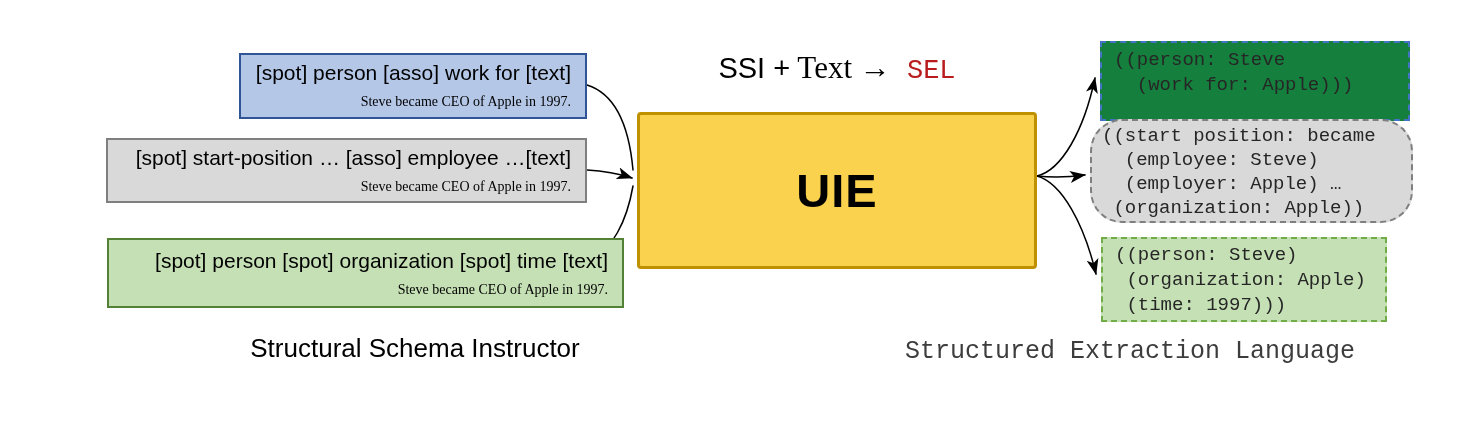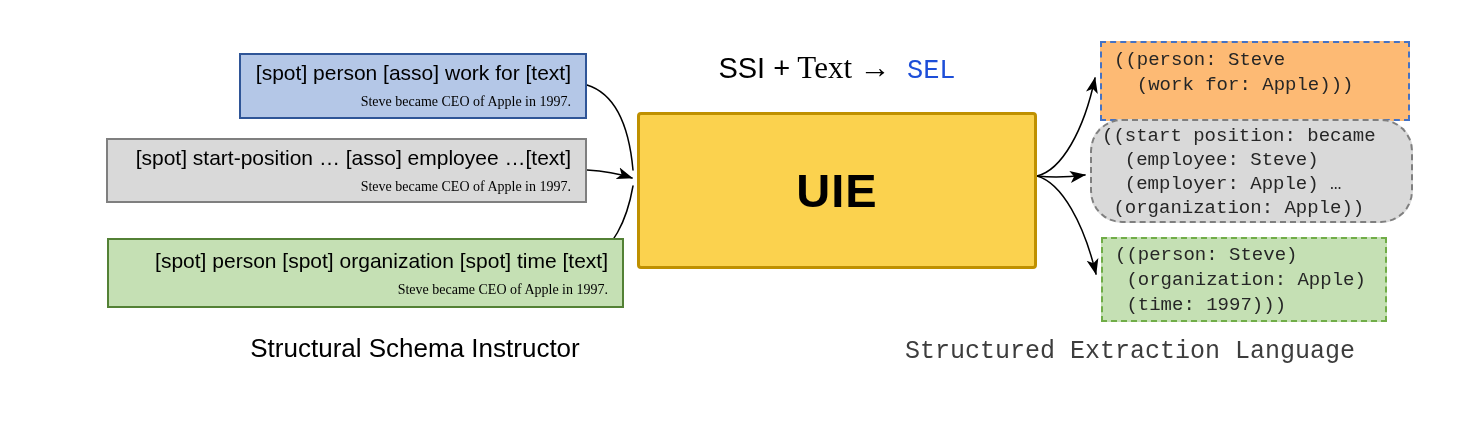--- a/index.html
+++ b/index.html
@@ -53,34 +53,34 @@
     letter-spacing: 1px;
   }
 
   
   .formula {
     left: 637px; top: 50px; width: 400px; height: 38px;
     text-align: center; white-space: nowrap; color: #000;
   }
   .formula .f-sans  { font-family: "Liberation Sans", "DejaVu Sans", sans-serif; font-size: 29px; }
   .formula .f-serif { font-family: "Liberation Serif", "DejaVu Serif", serif; font-size: 31px; }
-  .formula .f-mono  { font-family: "Liberation Mono", "DejaVu Sans Mono", monospace; font-size: 27px; color: #1d4ed8; }
+  .formula .f-mono  { font-family: "Liberation Mono", "DejaVu Sans Mono", monospace; font-size: 27px; color: #b91c1c; }
 
   
   .sel-box {
     border: 2px dashed;
     text-align: left;
     color: #262626;
   }
   .sel-box .sel-line {
     font-family: "Liberation Mono", "DejaVu Sans Mono", monospace;
     font-size: 19px;
     white-space: pre;
   }
-  .sel-blue  { left: 1100px; top: 41px;  width: 310px; height: 80px;  background: #fdba74; border-color: #4472c4; padding: 5px 0 16px 12px; }
+  .sel-blue  { left: 1100px; top: 41px;  width: 310px; height: 80px;  background: #15803d; border-color: #4472c4; padding: 5px 0 16px 12px; }
   .sel-blue  .sel-line  { line-height: 25px; }
   .sel-gray  { left: 1090px; top: 119px; width: 323px; height: 104px; background: #d9d9d9; border-color: #7f7f7f; padding: 3px 0 0 10px; border-radius: 32px; }
   .sel-gray  .sel-line  { line-height: 24px; }
   .sel-green { left: 1101px; top: 237px; width: 286px; height: 85px;  background: #c5e0b4; border-color: #70ad47; padding: 4px 0 0 12px; }
   .sel-green .sel-line  { line-height: 25px; }
 
   
   .label-left {
     left: 240px; top: 333px; width: 350px;
     text-align: center;

